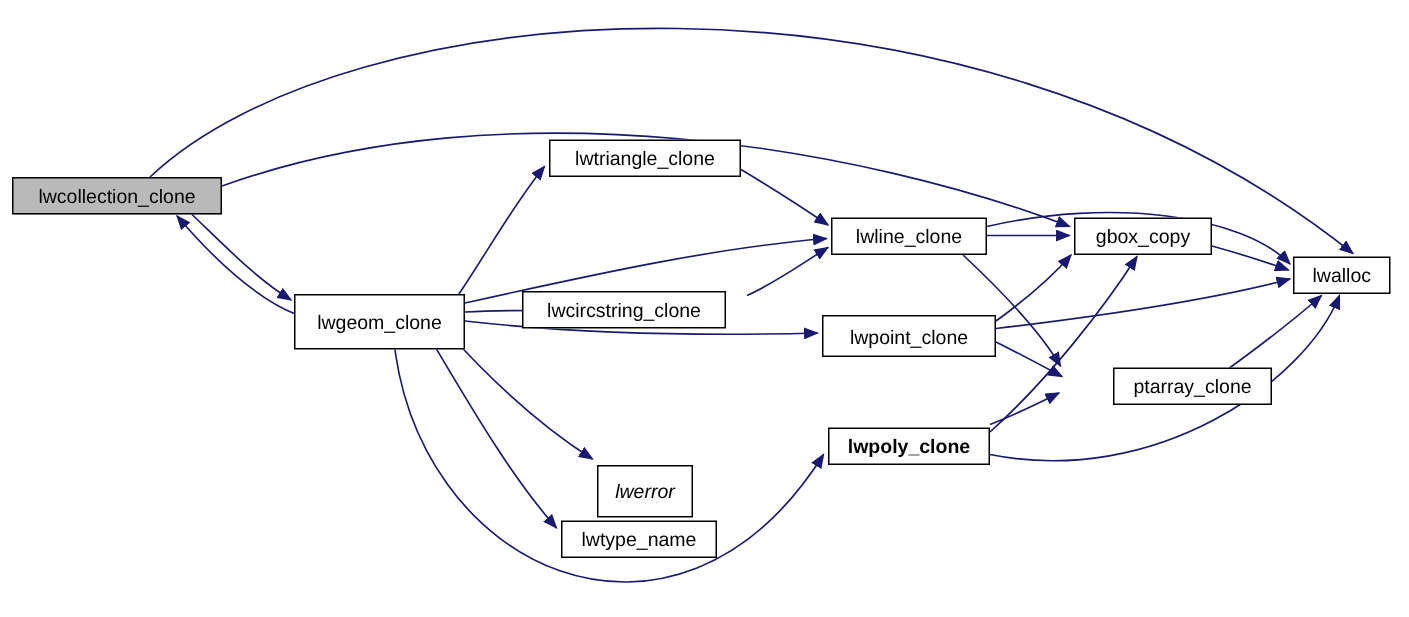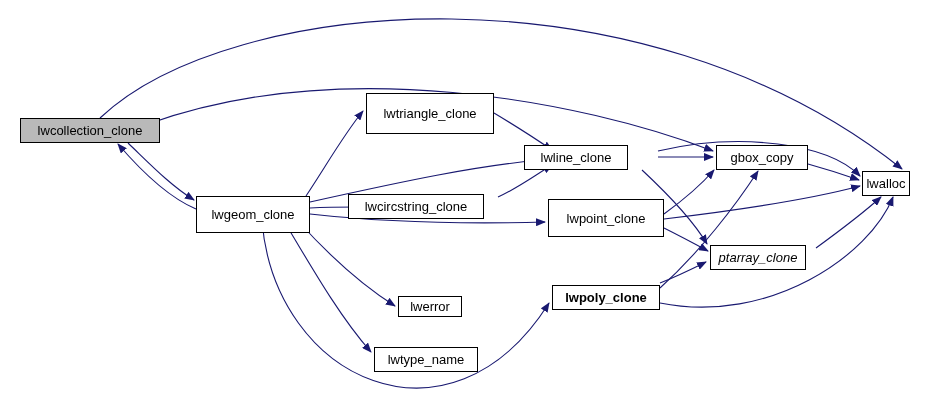--- a/index.html
+++ b/index.html
@@ -68,26 +68,26 @@
       <path d="M 664 214 C 686 198, 701 185, 714 170" fill="none" stroke="#191970" stroke-width="1.1" marker-end="url(#arrow)"></path>
       <path d="M 664 228 C 682 237, 695 244, 708 251" fill="none" stroke="#191970" stroke-width="1.1" marker-end="url(#arrow)"></path>
       <path d="M 664 219 C 740 210, 815 198, 860 186" fill="none" stroke="#191970" stroke-width="1.1" marker-end="url(#arrow)"></path>
       <path d="M 660 288 C 700 252, 736 205, 758 171" fill="none" stroke="#191970" stroke-width="1.1" marker-end="url(#arrow)"></path>
       <path d="M 660 283 C 678 276, 692 269, 706 262" fill="none" stroke="#191970" stroke-width="1.1" marker-end="url(#arrow)"></path>
       <path d="M 660 303 C 770 325, 870 255, 893 197" fill="none" stroke="#191970" stroke-width="1.1" marker-end="url(#arrow)"></path>
       <path d="M 808 164 C 826 169, 842 174, 859 180" fill="none" stroke="#191970" stroke-width="1.1" marker-end="url(#arrow)"></path>
       <path d="M 816 248 C 838 232, 862 214, 881 197" fill="none" stroke="#191970" stroke-width="1.1" marker-end="url(#arrow)"></path>
     </svg>
   <div id="node-layer">
-      <div class="node highlighted" style="left: 8px; top: 118px; width: 140px; height: 25px; border-color: rgb(0, 0, 0); background: rgb(185, 185, 185); margin-left: 12px;">lwcollection_clone</div>
-      <div class="node" style="left: 366px; top: 93px; width: 128px; height: 41px; border-color: rgb(0, 0, 0);">lwtriangle_clone</div>
+      <div class="node highlighted" style="left: 8px; top: 118px; width: 140px; height: 25px; border-color: rgb(0, 0, 0); background: rgb(185, 185, 185);">lwcollection_clone</div>
+      <div class="node" style="left: 366px; top: 93px; width: 128px; height: 25px; border-color: rgb(0, 0, 0);">lwtriangle_clone</div>
       <div class="node" style="left: 196px; top: 196px; width: 114px; height: 37px; border-color: rgb(0, 0, 0);">lwgeom_clone</div>
       <div class="node" style="left: 348px; top: 194px; width: 136px; height: 25px; border-color: rgb(0, 0, 0);">lwcircstring_clone</div>
-      <div class="node" style="left: 524px; top: 145px; width: 104px; height: 25px; border-color: rgb(0, 0, 0);">lwline_clone</div>
-      <div class="node" style="left: 548px; top: 199px; width: 116px; height: 38px; border-color: rgb(0, 0, 0);">lwpoint_clone</div>
+      <div class="node" style="left: 554px; top: 145px; width: 104px; height: 25px; border-color: rgb(0, 0, 0);">lwline_clone</div>
+      <div class="node" style="left: 548px; top: 210px; width: 116px; height: 28px; border-color: rgb(0, 0, 0);">lwpoint_clone</div>
       <div class="node" style="left: 552px; top: 285px; width: 108px; height: 25px; border-color: rgb(0, 0, 0); font-weight: bold;">lwpoly_clone</div>
       <div class="node" style="left: 716px; top: 145px; width: 92px; height: 25px; border-color: rgb(0, 0, 0);">gbox_copy</div>
-      <div class="node" style="left: 710px; top: 245px; width: 96px; height: 25px; border-color: rgb(0, 0, 0); font-style: italic;">ptarray_clone</div>
-      <div class="node" style="left: 862px; top: 171px; width: 48px; height: 25px; border-color: rgb(0, 0, 0);">lwalloc</div>
-      <div class="node" style="left: 398px; top: 296px; width: 64px; height: 21px; border-color: rgb(0, 0, 0);">lwerror</div>
+      <div class="node" style="left: 742px; top: 245px; width: 106px; height: 25px; border-color: rgb(0, 0, 0);">ptarray_clone</div>
+      <div class="node" style="left: 862px; top: 171px; width: 65px; height: 25px; border-color: rgb(0, 0, 0);">lwalloc</div>
+      <div class="node" style="left: 398px; top: 310px; width: 64px; height: 35px; border-color: rgb(0, 0, 0); font-style: italic;">lwerror</div>
       <div class="node" style="left: 374px; top: 347px; width: 104px; height: 25px; border-color: rgb(0, 0, 0);">lwtype_name</div>
     </div>
 </div>
 
 </body></html>

